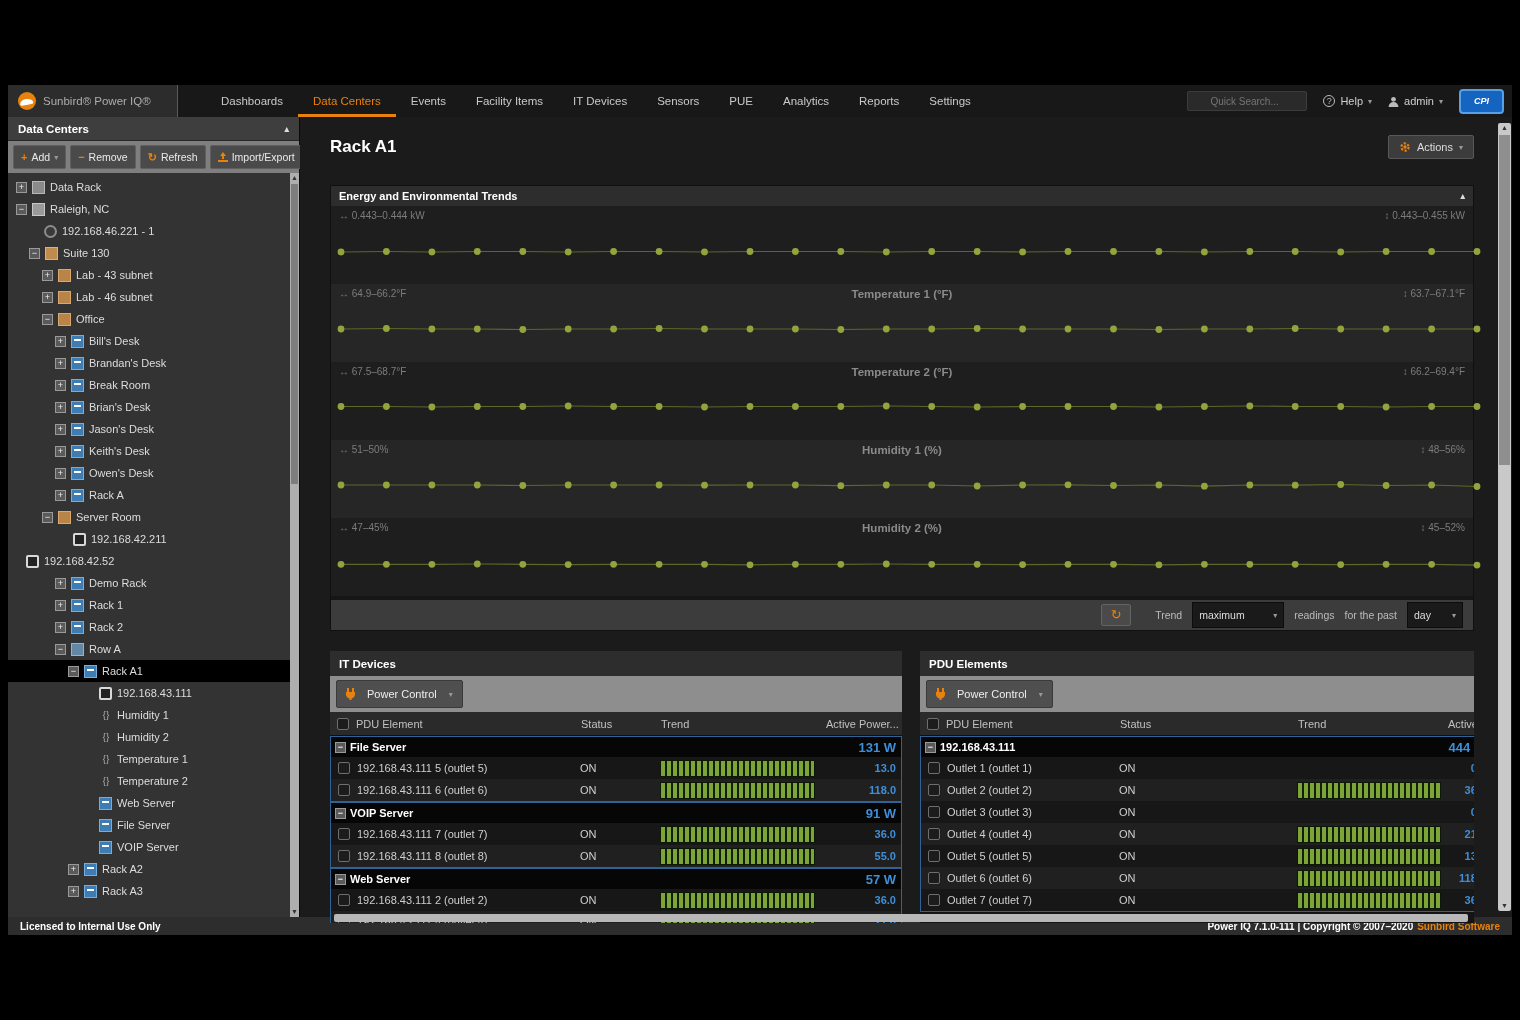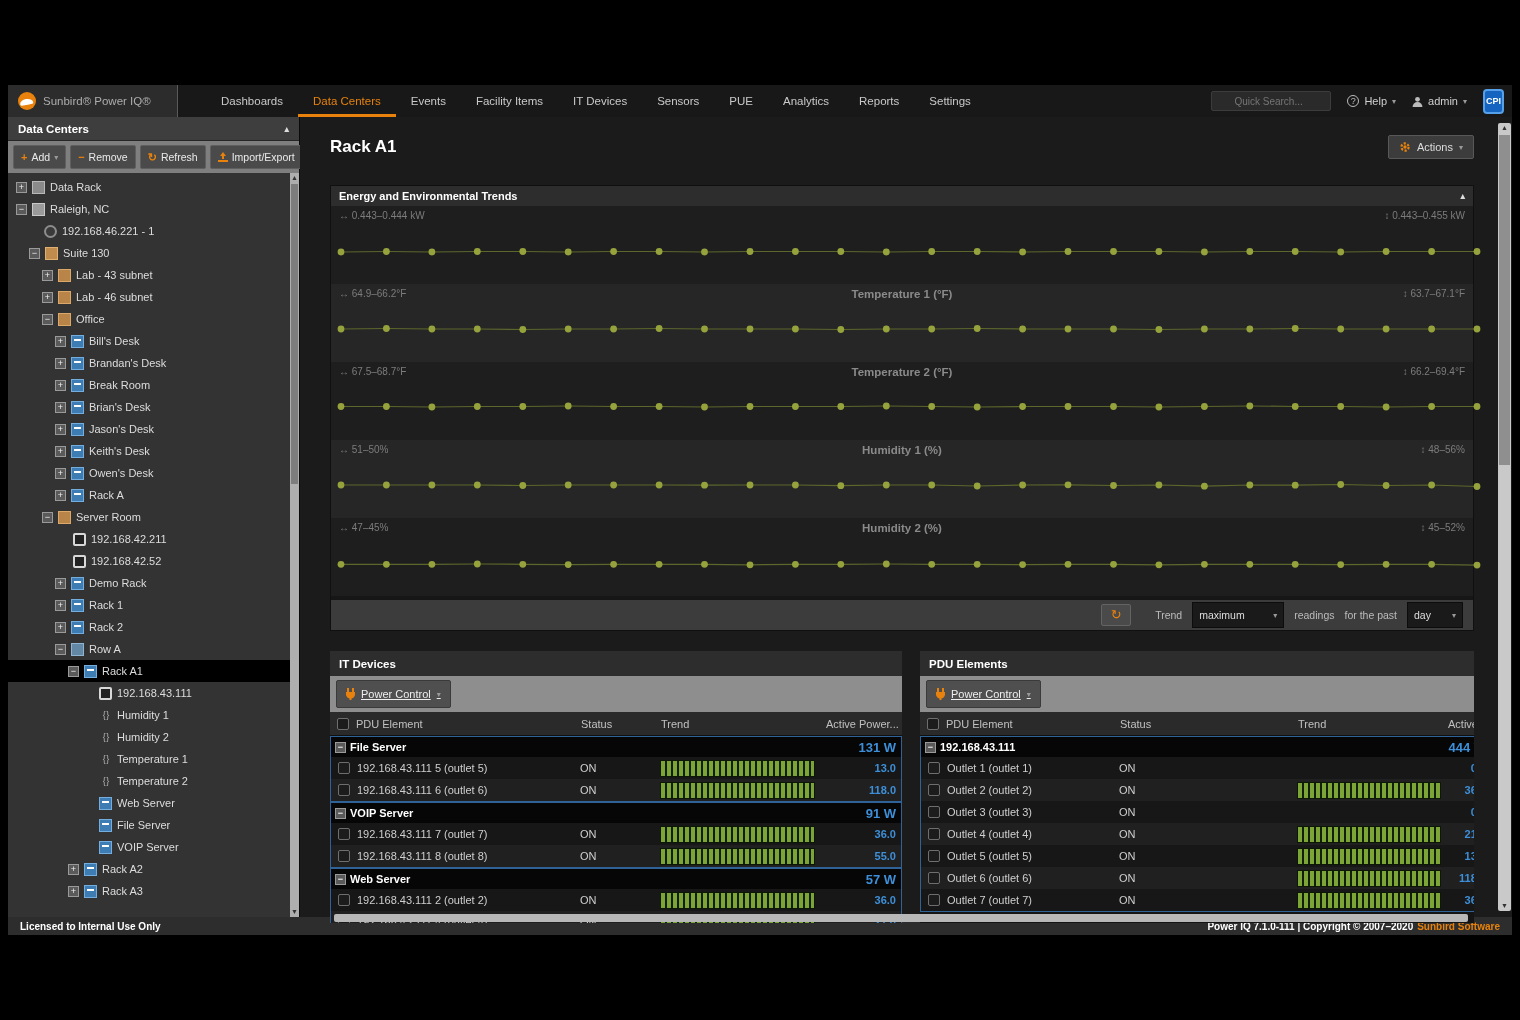--- a/index.html
+++ b/index.html
@@ -24,23 +24,23 @@
   .nav-item.active { color:#e8820c; box-shadow:inset 0 -3px 0 #e8820c; }
   .nav-right { margin-left:auto; display:flex; align-items:center; gap:16px; padding-right:8px; }
   .search-box { width:120px; height:20px; background:#2a2a2a; border:1px solid #3c3c3c;
                 border-radius:2px; display:flex; align-items:center; gap:4px; padding:0 6px; }
   .search-box input { background:transparent; border:0; outline:none; color:#9a9a9a;
                       font-size:10px; width:90px; font-family:"Liberation Sans",sans-serif;margin-left:12px; }
   .navlbl { color:#cfcfcf; font-size:11px; display:flex; align-items:center; gap:5px; cursor:pointer; }
   .caret { color:#9a9a9a; font-size:8px; }
   .qmark { width:12px; height:12px; border:1px solid #bbb; border-radius:50%; font-size:9px;
            display:flex; align-items:center; justify-content:center; color:#bbb; }
-  .cpi { width:21px; height:25px; background:#1565c0; border:2px solid #55a0e8; border-radius:4px;
+  .cpi { width:45px; height:25px; background:#1565c0; border:2px solid #55a0e8; border-radius:4px;
          color:#fff; font-weight:bold; font-size:9px; display:flex; align-items:center;
-         justify-content:center; cursor:pointer; }
+         justify-content:center; cursor:pointer;font-style:italic; }
 
   
   .body-row { flex:1; display:flex; min-height:0; }
 
   
   .sidebar { width:292px; background:#333; display:flex; flex-direction:column; flex:none;
              border-right:1px solid #0a0a0a; }
   .sb-header { height:24px; background:#3e3e3e; color:#fff; font-weight:bold; font-size:11.5px;
                display:flex; align-items:center; padding:0 10px; border-bottom:1px solid #262626; flex:none; }
   .sb-caret { margin-left:auto; color:#ddd; font-size:9px; cursor:pointer; }
@@ -112,22 +112,22 @@
   
   .tables-row { display:flex; gap:18px; margin-top:20px; height:272px; overflow:hidden;
                 position:relative; flex:none; margin-right:16px; }
   .panel { width:572px; background:#141414; display:flex; flex-direction:column; overflow:hidden;
            flex:none; }
   .panel-title { height:25px; background:#2d2d2d; color:#fff; font-weight:bold; font-size:11.5px;
                  display:flex; align-items:center; padding:0 9px; flex:none; }
   .panel-toolbar { height:36px; background:#8e8e8e; display:flex; align-items:center;
                    padding:0 6px; flex:none; }
   .pc-btn { height:24px; background:#4f4f4f; border:1px solid #3a3a3a; border-radius:2px;
-            color:#eee; font-size:11px; display:flex; gap:6px; align-items:center; padding:13px 9px;
-            cursor:pointer;text-decoration:underline; }
+            color:#eee; font-size:11px; display:flex; gap:12px; align-items:center; padding:13px 9px;
+            cursor:pointer; }
   .thead { height:24px; background:#2a2a2a; display:flex; align-items:center; color:#c0c0c0;
            font-size:11px; border-bottom:1px solid #101010; flex:none; }
   .c-check { width:26px; display:flex; justify-content:center; flex:none; }
   .c-name { flex:1; min-width:0; overflow:hidden; white-space:nowrap; }
   .c-status { flex:none; }
   .c-trend { flex:none; }
   .c-val { flex:none; text-align:right; padding-right:5px; overflow:hidden; white-space:nowrap; }
   .it .c-status { width:80px; } .it .c-trend { width:165px; } .it .c-val { width:76px; }
   .pdu .c-status { width:178px; } .pdu .c-trend { width:150px; } .pdu .c-val { width:44px; }
   .cb { width:12px; height:12px; background:#1c1c1c; border:1px solid #6e6e6e; border-radius:2px;
@@ -314,21 +314,21 @@
           <div class="titem" style="padding-left: 34px;">
             <span class="exp">−</span>
             <span class="ic ic-room"></span>
             <span>Server Room</span>
           </div>
           <div class="titem" style="padding-left: 47px;">
             <span class="expspace"></span>
             <span class="ic ic-pdu"></span>
             <span>192.168.42.211</span>
           </div>
-          <div class="titem" style="padding-left: 47px;">
+          <div class="titem" style="">
             <span class="expspace"></span>
             <span class="ic ic-pdu"></span>
             <span>192.168.42.52</span>
           </div>
           <div class="titem" style="padding-left: 47px;">
             <span class="exp">+</span>
             <span class="ic ic-rack-blue"></span>
             <span>Demo Rack</span>
           </div>
           <div class="titem" style="padding-left: 47px;">

